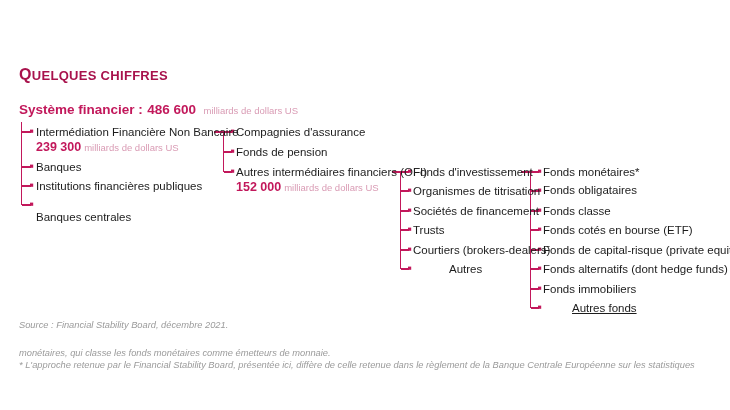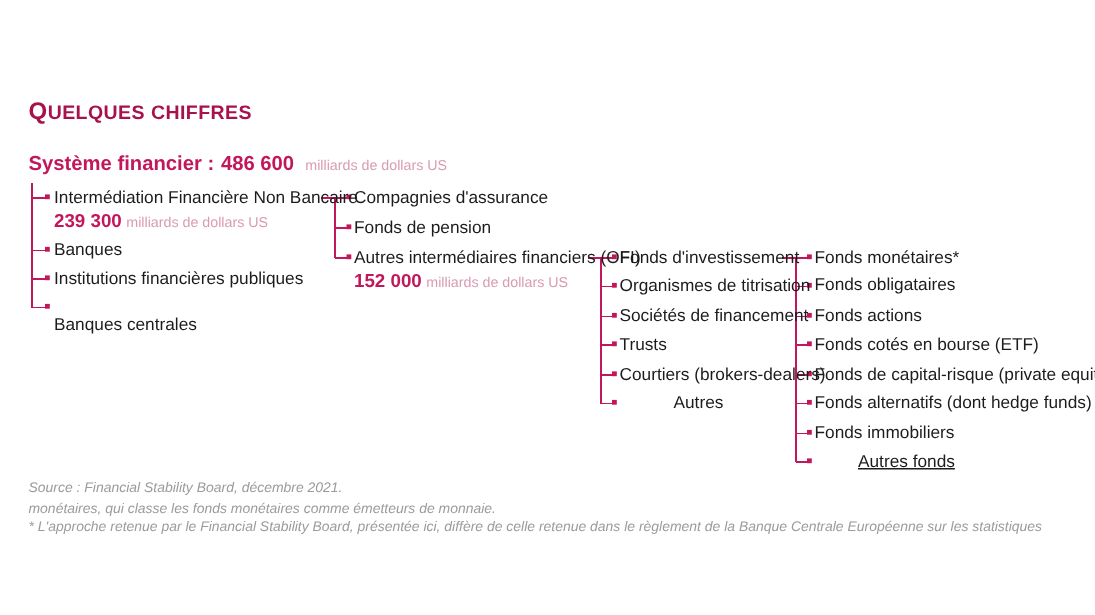--- a/index.html
+++ b/index.html
@@ -92,21 +92,21 @@
     position: absolute;
     left: 19px;
     top: 319px;
     width: 690px;
     color: #9b9b9b;
     font-style: italic;
     font-size: 9.3px;
     line-height: 12.6px;
   }
   #notes div { margin: 0; }
-  #notes .src { margin-bottom: 1px; }
+  #notes .src { margin-bottom: 15px; }
 </style>
 </head>
 <body>
 
 <svg id="canvas" viewBox="0 0 730 410" xmlns="http://www.w3.org/2000/svg">
   <g stroke="#c2185b" stroke-width="1.1" fill="none" shape-rendering="crispEdges">
 
     <path d="M 21.5 122 L 21.5 205"></path>
     <path d="M 21.5 132 L 31 132"></path>
     <path d="M 21.5 167 L 31 167"></path>
@@ -222,21 +222,21 @@
   <span>Autres</span>
 </div>
 
 <div class="node" style="left:543px; top:166px;">
   <span>Fonds monétaires*</span>
 </div>
 <div class="node" style="left:543px; top:184px;">
   <span>Fonds obligataires</span>
 </div>
 <div class="node" style="left:543px; top:205px;">
-  <span>Fonds actions</span>
+  <span>Fonds classe</span>
 </div>
 <div class="node" style="left:543px; top:224px;">
   <span>Fonds cotés en bourse (ETF)</span>
 </div>
 <div class="node" style="left:543px; top:244px;">
   <span>Fonds de capital-risque (private equity)</span>
 </div>
 <div class="node" style="left:543px; top:263px;">
   <span>Fonds alternatifs (dont hedge funds)</span>
 </div>

